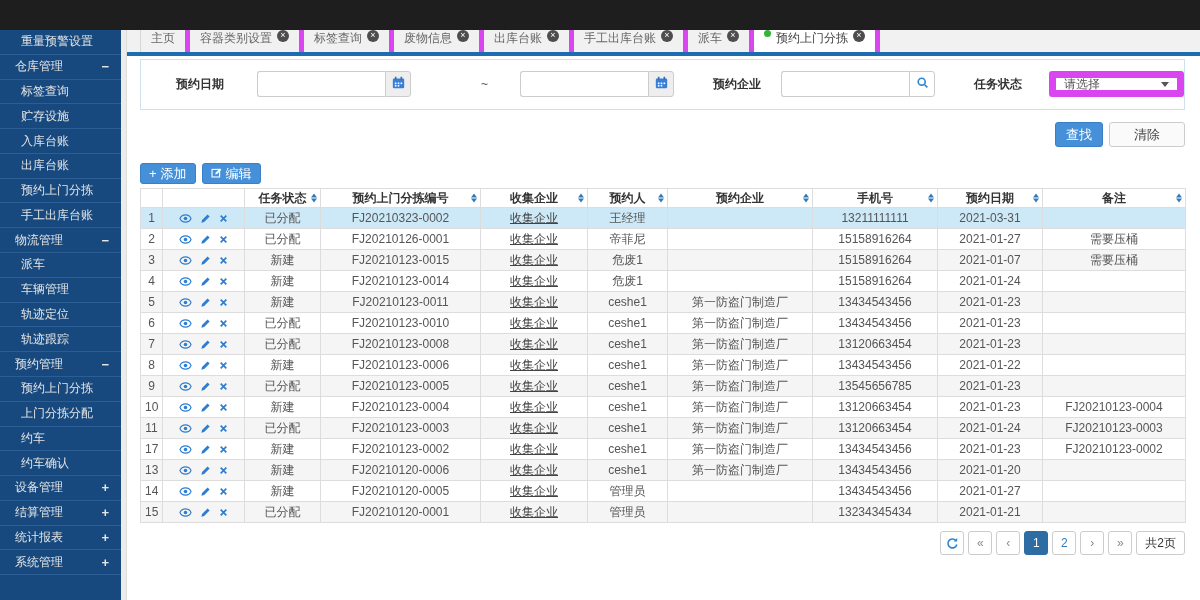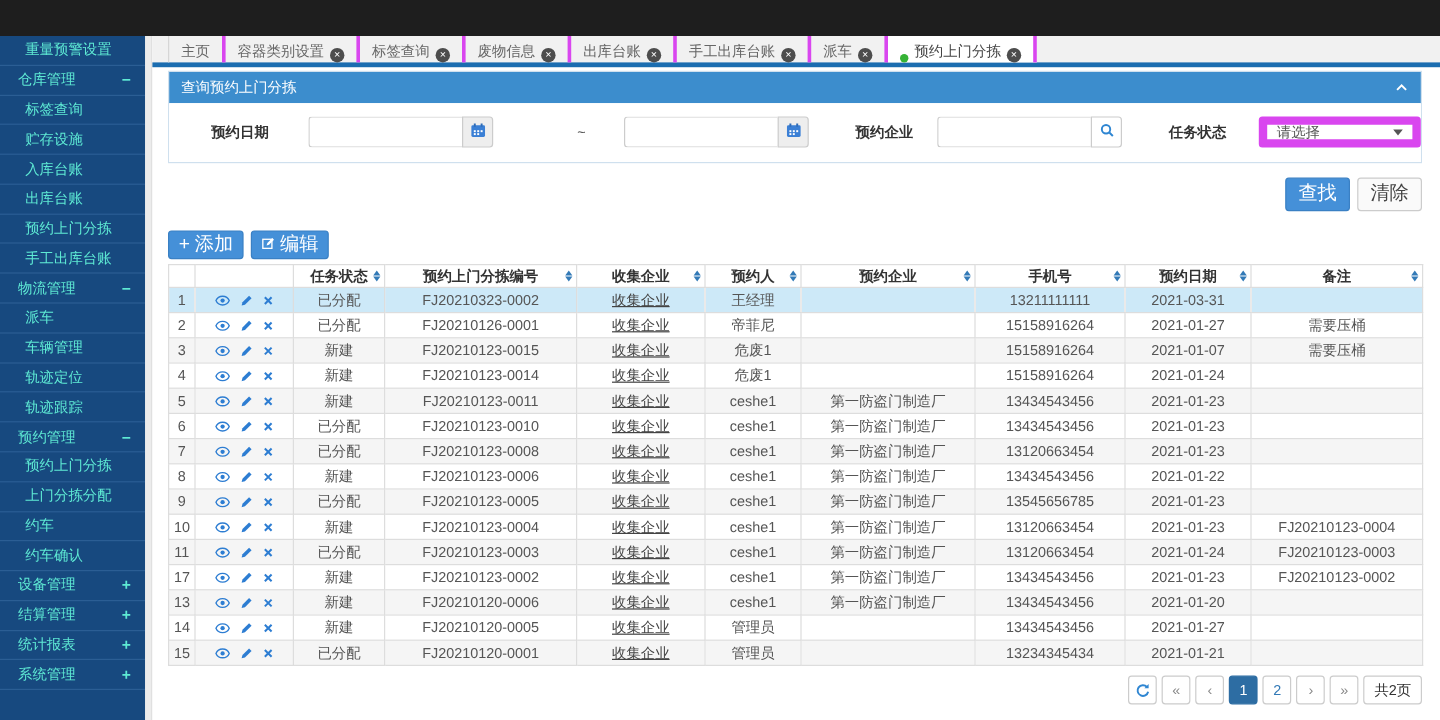--- a/index.html
+++ b/index.html
@@ -5,53 +5,53 @@
   *{box-sizing:border-box;margin:0;padding:0}
   html,body{width:1200px;height:600px;overflow:hidden}
   body{font-family:"Liberation Sans",sans-serif;font-size:12px;color:#333;background:#fff;position:relative}
 
   
   .topbar{position:absolute;top:0;left:0;width:1200px;height:30px;background:#1e1e1e}
 
   
   .sidebar{position:absolute;top:30px;left:0;width:121px;height:570px;background:#17497f;overflow:hidden}
   .side-strip{position:absolute;top:30px;left:121px;width:6px;height:570px;background:#ececec;border-right:1px solid #ddd}
-  .nav-item{height:calc(570px/23);display:flex;align-items:center;color:#5eead4;border-bottom:1px solid #2b5e94;padding-left:21px;cursor:pointer;font-size:12px;white-space:nowrap}
+  .nav-item{height:calc(570px/23);display:flex;align-items:center;color:#e5e5e5;border-bottom:1px solid #2b5e94;padding-left:21px;cursor:pointer;font-size:12px;white-space:nowrap}
   .nav-item.group{padding-left:15px}
   .nav-item .toggle{margin-left:auto;margin-right:12px;font-weight:bold;font-size:13px}
 
   
   .content{position:absolute;left:127px;top:30px;width:1073px;height:570px;background:#fff}
 
   
   .tabbar{height:26px;background:#f1f1f1;border-bottom:4px solid #1b6db0;display:flex;align-items:stretch;padding-left:13px}
-  .tab{display:flex;align-items:flex-end;gap:5px;padding:0 10px;border-right:3px solid #d946ef;color:#666;cursor:pointer;white-space:nowrap}
+  .tab{display:flex;align-items:flex-start;gap:5px;padding:0 10px;border-right:5px solid #d946ef;color:#666;cursor:pointer;white-space:nowrap}
   .tab:first-child{border-left:1px solid #d6d6d6}
   .tab.active{background:#fff;color:#444}
   .dot{width:7px;height:7px;border-radius:50%;background:#36b336;flex:0 0 auto}
   .close{width:12px;height:12px;border-radius:50%;background:#4d4d4d;color:#fff;font-size:9px;line-height:11px;text-align:center;cursor:pointer;flex:0 0 auto}
 
   
   .panel{margin:3px 15px 0 13px;border:1px solid #cfe0ee}
   .panel-head{height:26px;background:#3c8dcd;color:#fff;display:flex;align-items:center;padding:0 10px}
   .panel-head .chev{margin-left:auto;display:flex;align-items:center;cursor:pointer}
   .panel-body{background:#fff;padding:11px 0 12px 0}
   .f-row{display:flex;align-items:center}
   .f-label{font-weight:bold;color:#333;white-space:nowrap}
   .igroup{display:inline-flex;align-items:stretch}
   .f-input{width:128px;height:26px;border:1px solid #ccc;border-right:none;border-radius:3px 0 0 3px;padding:0 6px;font-size:12px;outline:none}
   .addon{width:26px;height:26px;border:1px solid #ccc;background:#eee;border-radius:0 3px 3px 0;display:flex;align-items:center;justify-content:center;cursor:pointer}
   .tilde{color:#555}
   .select{width:148px;height:26px;border:7px solid #d946ef;border-radius:3px;display:flex;align-items:center;padding:0 8px;color:#555;background:#fff;cursor:pointer}
   .select .caret{margin-left:auto;width:0;height:0;border-left:4px solid transparent;border-right:4px solid transparent;border-top:5px solid #555}
 
   
-  .btn{display:inline-flex;align-items:center;gap:4px;border-radius:3px;font-size:16px;cursor:pointer;line-height:1}
+  .btn{display:inline-flex;align-items:center;gap:4px;border-radius:3px;font-size:13px;cursor:pointer;line-height:1}
   .btn-primary{background:#4590d8;border:1px solid #3a80c4;color:#fff;padding:5px 10px}
-  .btn-default{background:#fafafa;border:1px solid #ccc;color:#444;padding:5px 10px}
+  .btn-default{background:#fafafa;border:1px solid #ccc;color:#444;padding:5px 24px}
   .search-row{display:flex;justify-content:flex-end;gap:6px;margin:12px 15px 0 0}
   .toolbar{display:flex;gap:6px;margin:16px 0 0 13px}
   .btn-sm{padding:3px 8px}
 
   
   table{border-collapse:collapse;table-layout:fixed;width:1045px;margin:4px 15px 0 13px}
   th{border:1px solid #ddd;height:19px;font-weight:bold;text-align:center;font-size:12px;color:#333;position:relative;padding:0 2px;white-space:nowrap;overflow:hidden}
   td{border:1px solid #ddd;height:21px;text-align:center;color:#555;font-size:12px;padding:0 4px;white-space:nowrap;overflow:hidden}
   tbody tr:nth-child(odd) td{background:#f5f5f5}
   tbody tr.selected td{background:#cde9f8}
@@ -182,28 +182,20 @@
         <span class="close">×</span>
       </div>
       <div class="tab active">
         <span class="dot"></span>
         <span>预约上门分拣</span>
         <span class="close">×</span>
       </div>
     </div>
 
   <div class="panel">
-    <div class="panel-head">
-      <span>查询预约上门分拣</span>
-      <span class="chev">
-        <svg width="12" height="12" viewBox="0 0 16 16">
-            <path d="M3 10.5l5-5 5 5" fill="none" stroke="#fff" stroke-width="2.2"></path>
-          </svg>
-      </span>
-    </div>
     <div class="panel-body">
       <div class="f-row">
         <span class="f-label" style="margin-left:35px">预约日期</span>
         <span class="igroup" style="margin-left:33px">
           <input class="f-input" value="" style="">
           <span class="addon">
             <span><svg width="13" height="13" viewBox="0 0 16 16">
                   <rect x="1" y="3" width="14" height="12" rx="1.5" fill="#3a7fd5"></rect>
                   <path d="M4.5 1v3.5M11.5 1v3.5" stroke="#2f6cb8" stroke-width="2"></path>
                   <g fill="#fff">

